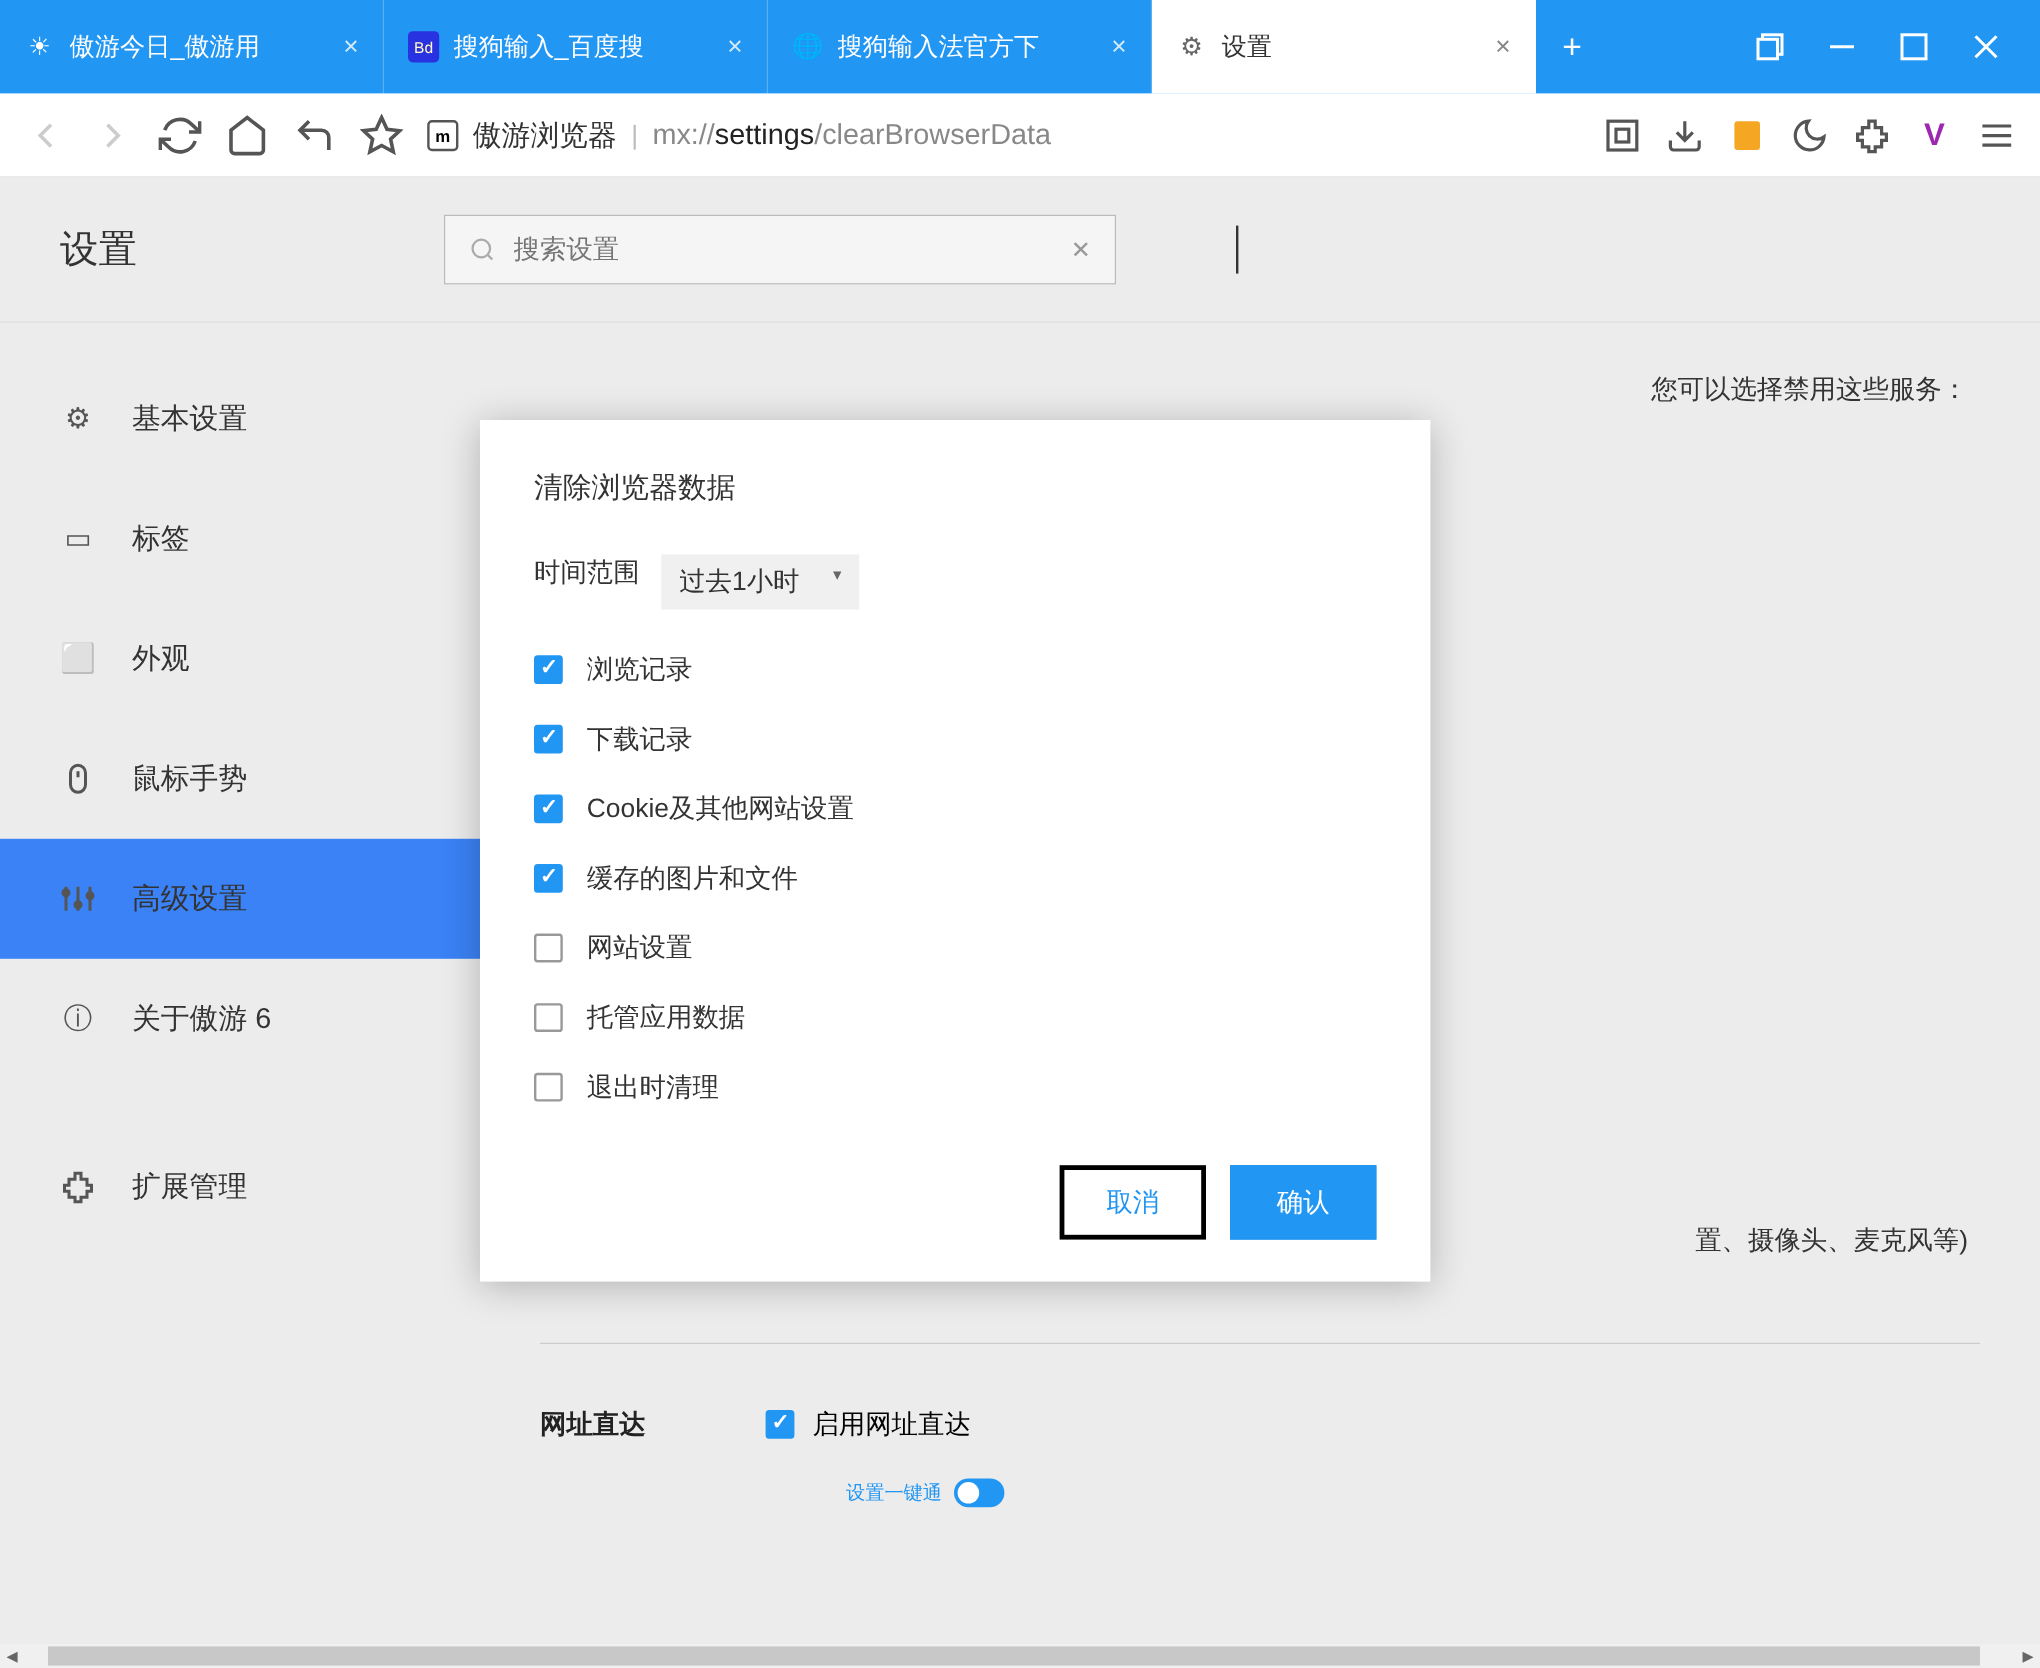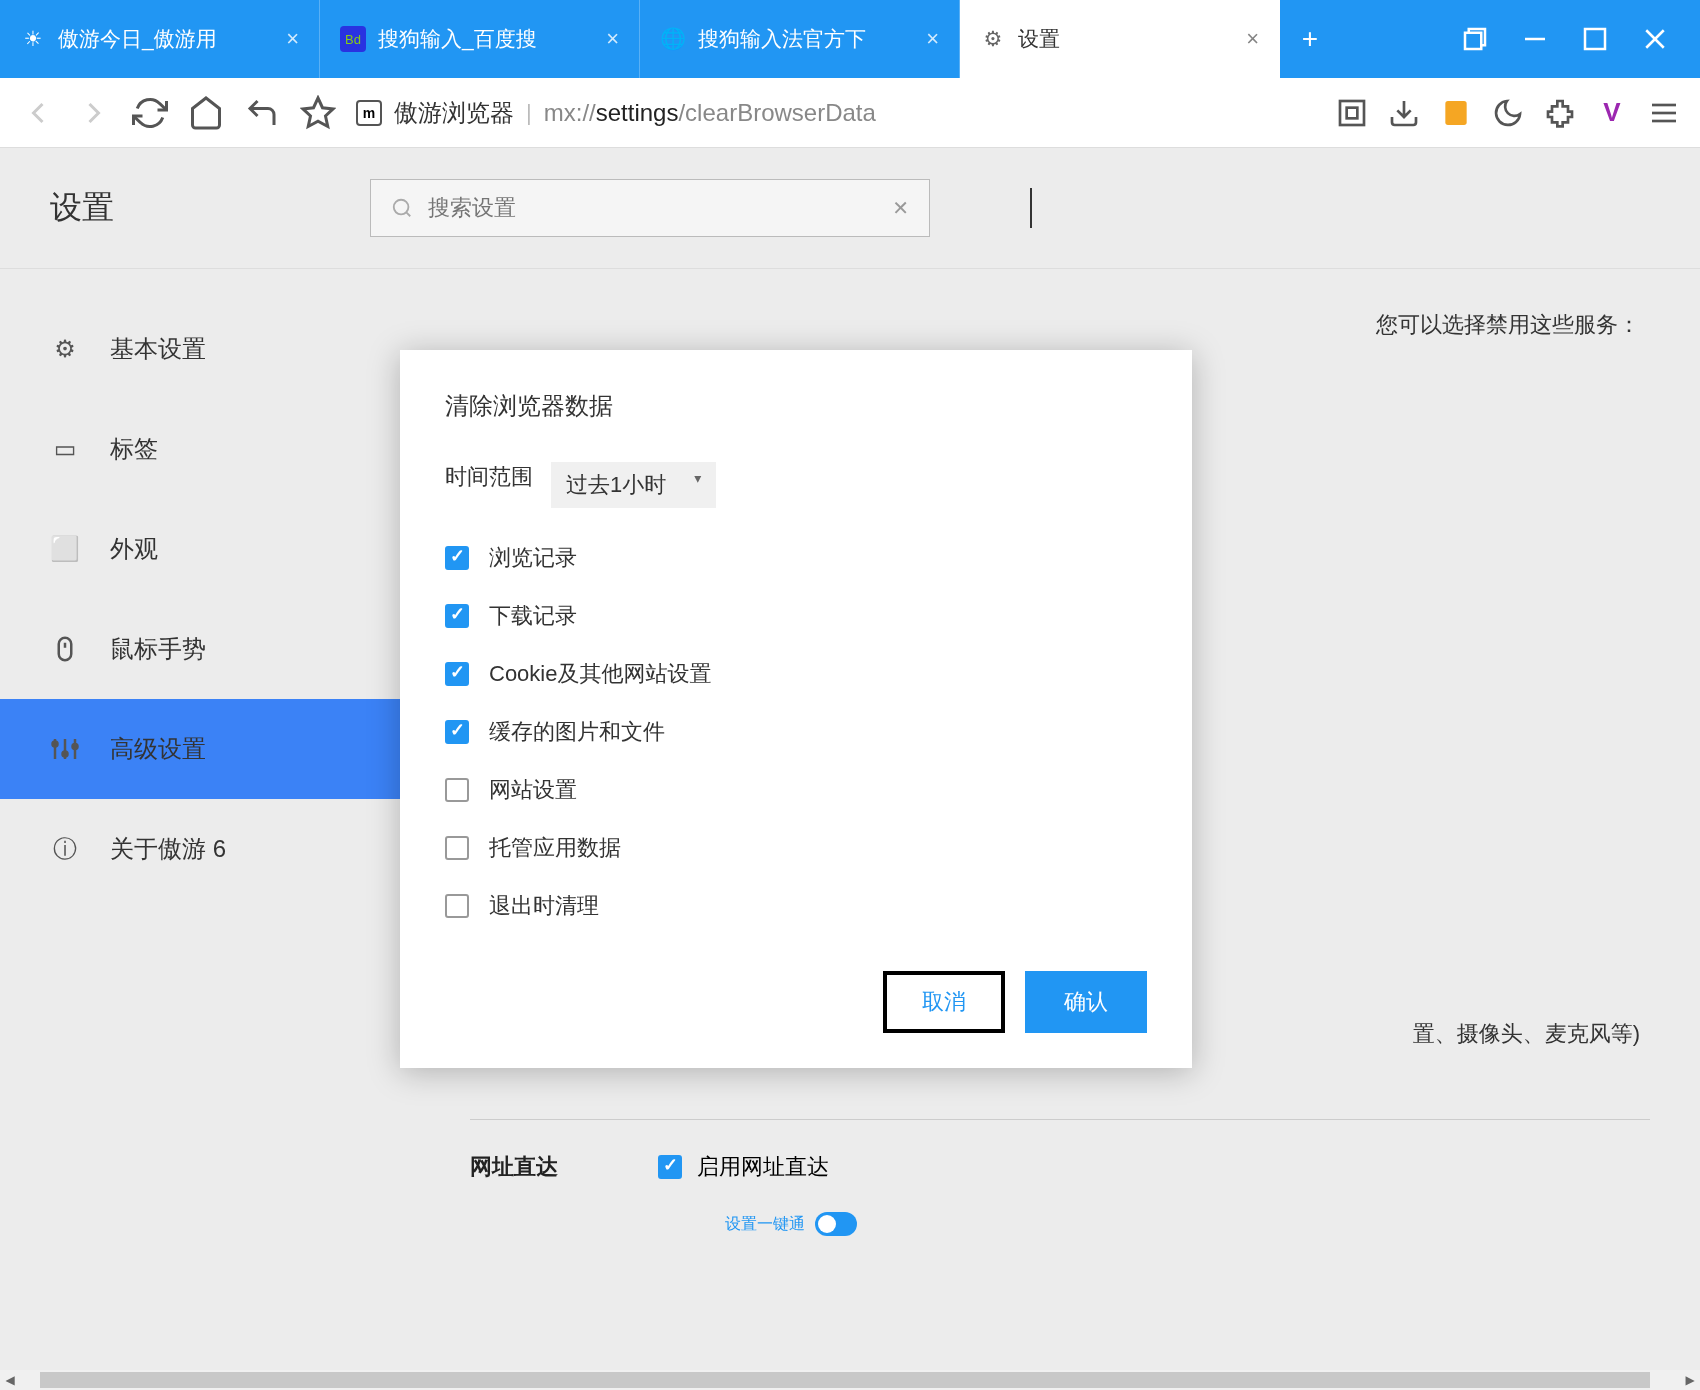--- a/index.html
+++ b/index.html
@@ -58,21 +58,21 @@
 .time-select::after { content: "▾"; position: absolute; right: 15px; color: #666; font-size: 14px; }
 .check-row { display: flex; align-items: center; gap: 20px; margin-bottom: 28px; font-size: 22px; color: #333; }
 .checkbox { width: 24px; height: 24px; border: 2px solid #999; border-radius: 3px; cursor: pointer; flex-shrink: 0; }
 .checkbox.checked { background: #2196f3; border-color: #2196f3; position: relative; }
 .checkbox.checked::after { content: "✓"; color: #fff; position: absolute; left: 3px; top: -3px; font-size: 18px; font-weight: bold; }
 .dlg-actions { display: flex; justify-content: flex-end; gap: 20px; margin-top: 50px; }
 .btn { padding: 12px 35px; font-size: 22px; border: 4px solid #000000; background: #fff; cursor: pointer; color: #2196f3; }
 .btn.primary { background: #2196f3; color: #fff; border-color: #2196f3; }
 
 
-.section { margin-top: 820px; border-top: 1px solid #ccc; padding-top: 32px; margin-left: 20px; }
+.section { margin-top: 820px; border-top: 1px solid #ccc; padding-top: 52px; }
 .sec-row { display: flex; align-items: center; gap: 100px; font-size: 22px; }
 .sec-label { font-weight: bold; color: #222; }
 .sec-check { display: flex; align-items: center; gap: 15px; }
 .sec-link { color: #2196f3; margin-top: 30px; margin-left: 255px; display: flex; align-items: center; gap: 10px; cursor: pointer; }
 .toggle { width: 42px; height: 24px; background: #2196f3; border-radius: 12px; position: relative; }
 .toggle::after { content: ""; width: 18px; height: 18px; background: #fff; border-radius: 50%; position: absolute; left: 3px; top: 3px; }
 
 
 .hscroll { position: absolute; bottom: 0; left: 0; right: 0; height: 20px; background: #f0f0f0; display: flex; align-items: center; }
 .hscroll-thumb { height: 16px; background: #c8c8c8; margin-left: 20px; flex: 1; margin-right: 30px; }
@@ -84,21 +84,21 @@
 <body>
 
 <div class="titlebar">
   <div class="tabs">
     <div class="tab">
       <span class="tab-icon">☀</span>
       <span class="tab-title">傲游今日_傲游用</span>
       <span class="tab-close">×</span>
     </div>
     <div class="tab">
-      <span class="tab-icon" style="background:#2932e1;color:#84cc16;border-radius:4px;font-size:13px;">Bd</span>
+      <span class="tab-icon" style="background:#2932e1;color:#fef9c3;border-radius:4px;font-size:13px;">Bd</span>
       <span class="tab-title">搜狗输入_百度搜</span>
       <span class="tab-close">×</span>
     </div>
     <div class="tab">
       <span class="tab-icon">🌐</span>
       <span class="tab-title">搜狗输入法官方下</span>
       <span class="tab-close">×</span>
     </div>
     <div class="tab active">
       <span class="tab-icon" style="color:#666;">⚙</span>
@@ -258,20 +258,28 @@
               <circle cx="20" cy="10" r="2" fill="currentColor"></circle>
             </svg>
           </span>
           <span>高级设置</span>
         </div>
       <div class="side-item">
           <span class="sicon">ⓘ</span>
           <span>关于傲游 6</span>
         </div>
       <div class="side-sep"></div>
+      <div class="side-item">
+          <span class="sicon">
+            <svg viewBox="0 0 24 24" fill="none" stroke="currentColor" stroke-width="2">
+              <path d="M10 3h4v4h4v4h3v4h-3v4h-4v3h-4v-3H6v-4H3v-4h3V7h4z"></path>
+            </svg>
+          </span>
+          <span>扩展管理</span>
+        </div>
     </div>
 
     <div class="main">
       <div class="bg-text" style="right:60px;top:41px;">您可以选择禁用这些服务：</div>
       <div class="bg-text" style="right:60px;top:750px;">置、摄像头、麦克风等)</div>
 
       <div class="section">
         <div class="sec-row">
           <span class="sec-label">网址直达</span>
           <div class="sec-check">

